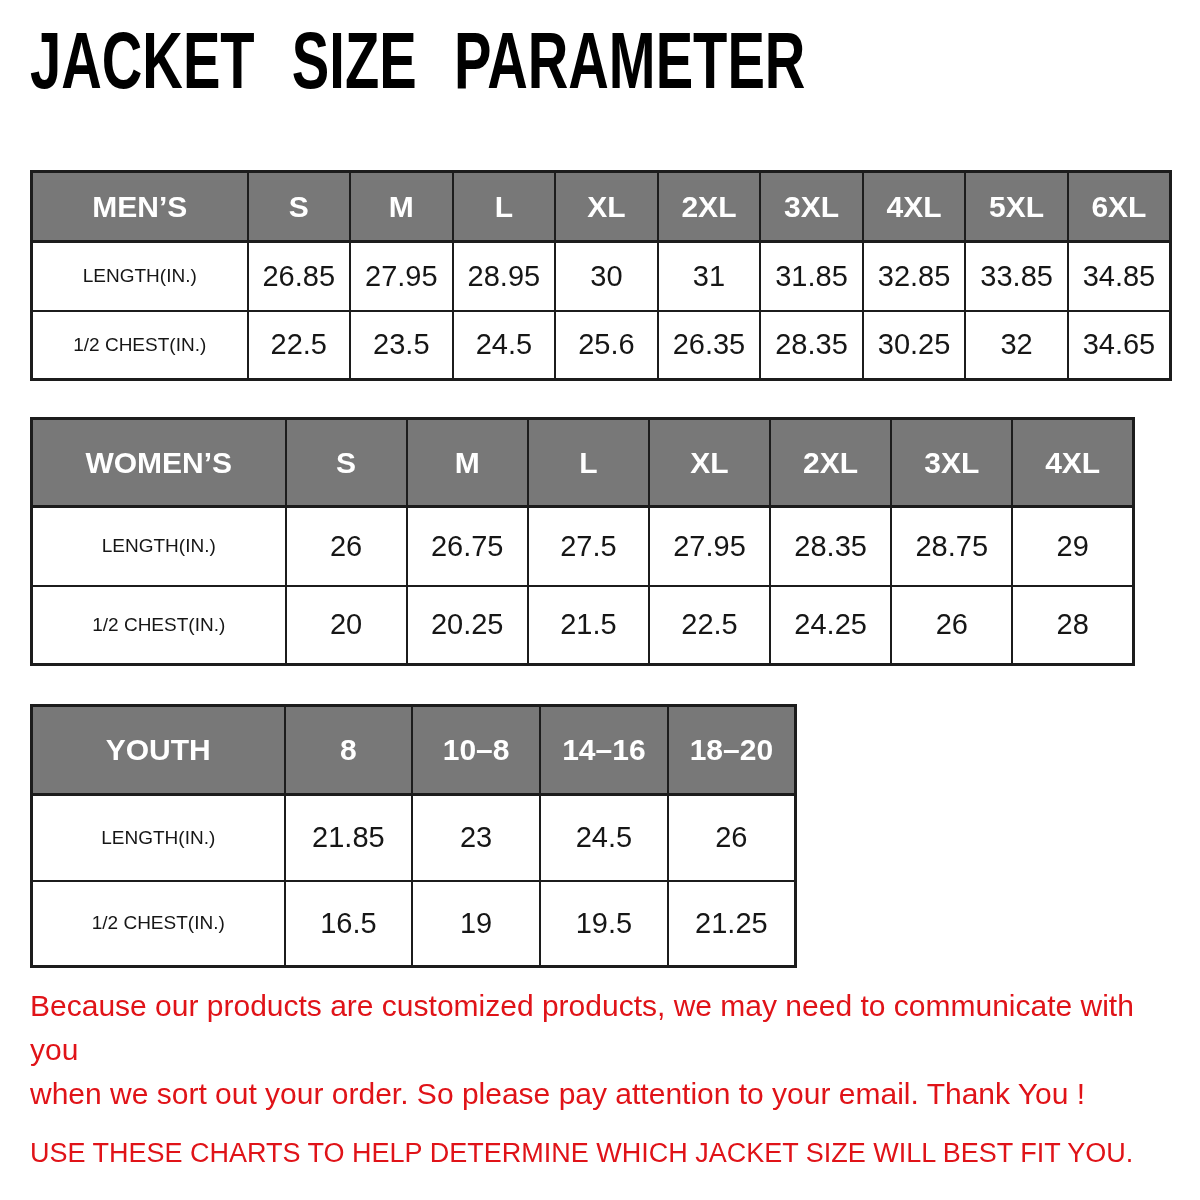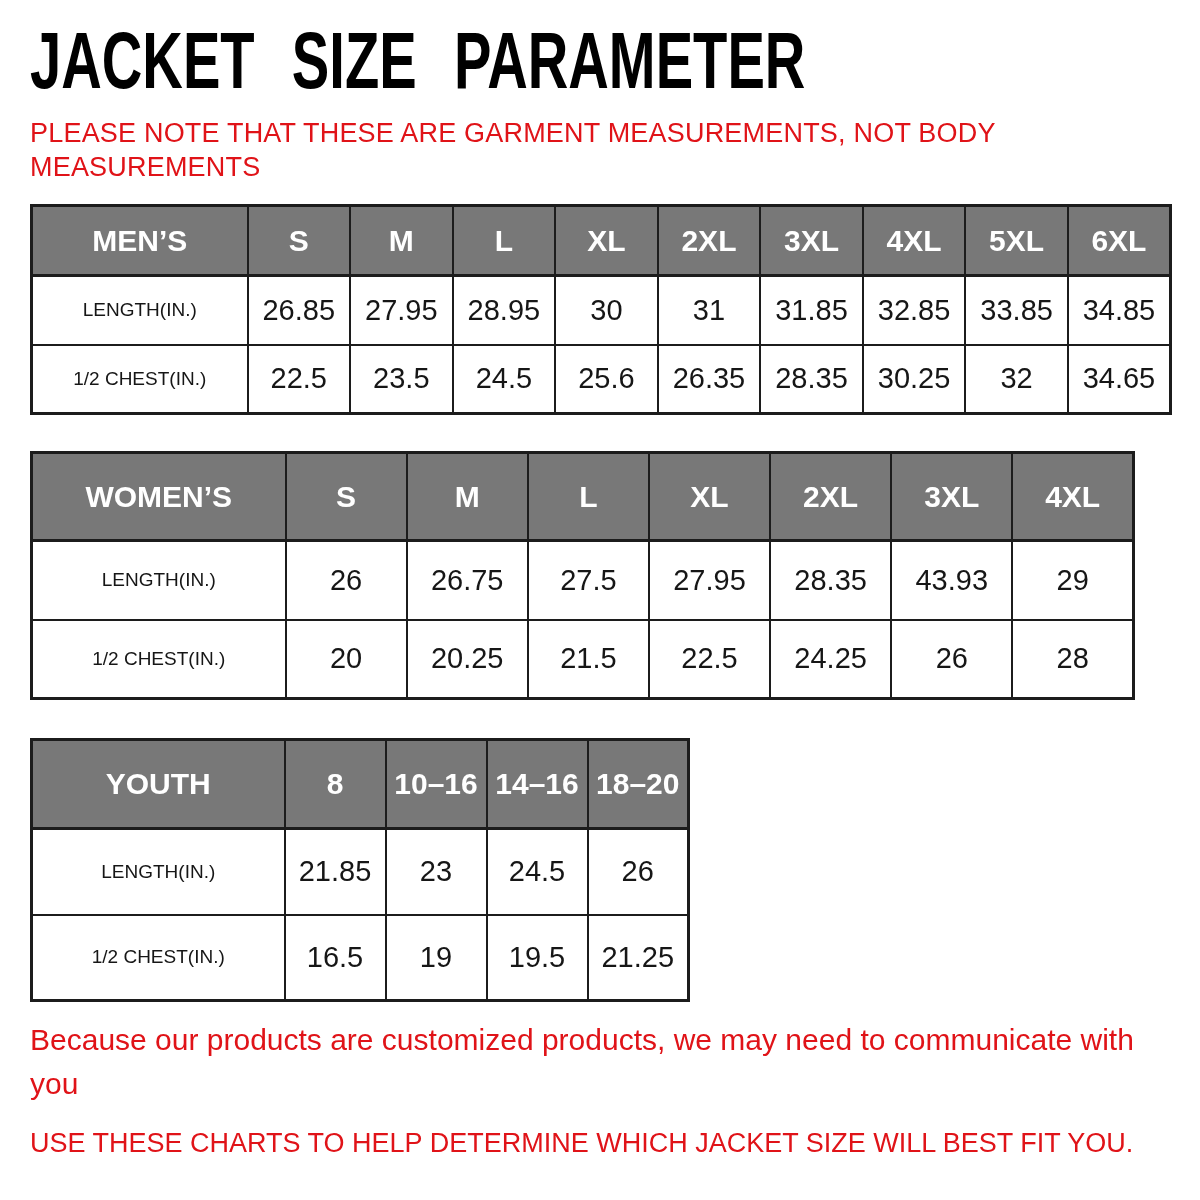--- a/index.html
+++ b/index.html
@@ -66,21 +66,21 @@
   }
   .size-table td.row-label { font-size: 19px; }
   table.men   { width: 1142px; margin-top: 20px; }
   .men th     { height: 70px; }
   .men td     { height: 69px; }
   .men .col0  { width: 216px; }
   table.women { width: 1105px; margin-top: 36px; }
   .women th   { height: 88px; }
   .women td   { height: 79px; }
   .women .col0{ width: 254px; }
-  table.youth { width: 660px; margin-top: 38px; }
+  table.youth { width: 767px; margin-top: 38px; }
   .youth th   { height: 89px; }
   .youth td   { height: 86px; }
   .youth .col0{ width: 253px; }
   .footer-para {
     margin: 16px 0 0 0;
     color: var(--accent-red);
     font-size: 30px;
     line-height: 44px;
     font-weight: normal;
   }
@@ -91,22 +91,21 @@
   }
 </style>
 </head>
 <body>
 
 <div class="page">
 
   <h1 class="title">JACKET SIZE PARAMETER</h1>
 
   <p class="note">
-    <span>PLEASE NOTE THAT THESE ARE GARMENT MEASUREMENTS, NOT BODY</span><br>
-    <span>MEASUREMENTS</span>
+    <br>
   </p>
 
   <table class="size-table men">
       <thead>
         <tr>
           <th class="col0">MEN’S</th>
           <th>S</th>
           <th>M</th>
           <th>L</th>
           <th>XL</th>
@@ -159,42 +158,42 @@
         </tr>
       </thead>
       <tbody>
         <tr>
           <td class="col0 row-label">LENGTH(IN.)</td>
           <td class="value-cell">26</td>
           <td class="value-cell">26.75</td>
           <td class="value-cell">27.5</td>
           <td class="value-cell">27.95</td>
           <td class="value-cell">28.35</td>
-          <td class="value-cell">43.93</td>
+          <td class="value-cell">28.75</td>
           <td class="value-cell">29</td>
         </tr>
         <tr>
           <td class="col0 row-label">1/2 CHEST(IN.)</td>
           <td class="value-cell">20</td>
           <td class="value-cell">20.25</td>
           <td class="value-cell">21.5</td>
           <td class="value-cell">22.5</td>
           <td class="value-cell">24.25</td>
           <td class="value-cell">26</td>
           <td class="value-cell">28</td>
         </tr>
       </tbody>
     </table>
 
   <table class="size-table youth">
       <thead>
         <tr>
           <th class="col0">YOUTH</th>
           <th>8</th>
-          <th>10–16</th>
+          <th>10–8</th>
           <th>14–16</th>
           <th>18–20</th>
         </tr>
       </thead>
       <tbody>
         <tr>
           <td class="col0 row-label">LENGTH(IN.)</td>
           <td class="value-cell">21.85</td>
           <td class="value-cell">23</td>
           <td class="value-cell">24.5</td>
@@ -205,17 +204,18 @@
           <td class="value-cell">16.5</td>
           <td class="value-cell">19</td>
           <td class="value-cell">19.5</td>
           <td class="value-cell">21.25</td>
         </tr>
       </tbody>
     </table>
 
   <p class="footer-para">
     <span>Because our products are customized products, we may need to communicate with you</span><br>
+    <span>when we sort out your order. So please pay attention to your email. Thank You !</span>
   </p>
 
   <p class="footer-para second">USE THESE CHARTS TO HELP DETERMINE WHICH JACKET SIZE WILL BEST FIT YOU.</p>
 
 </div>
 
 </body></html>

